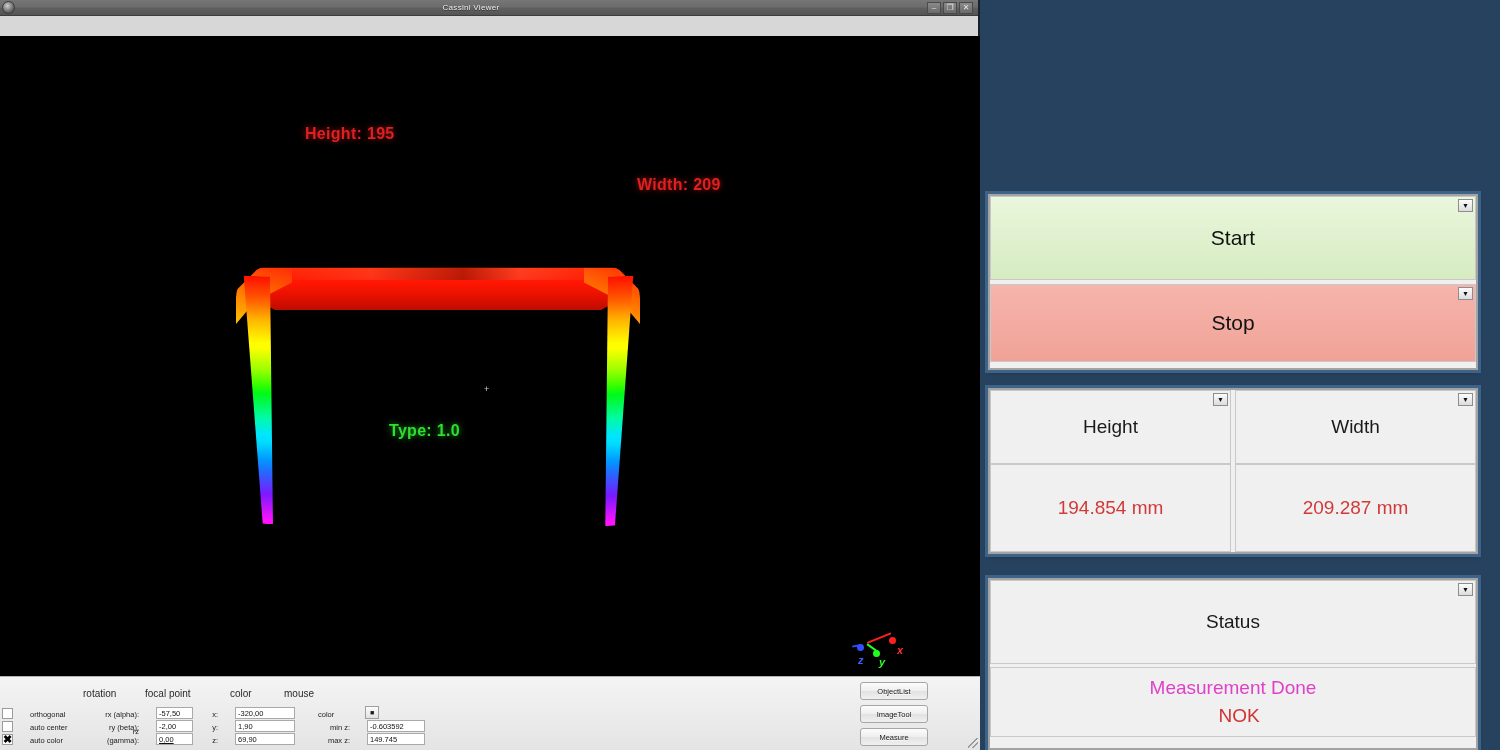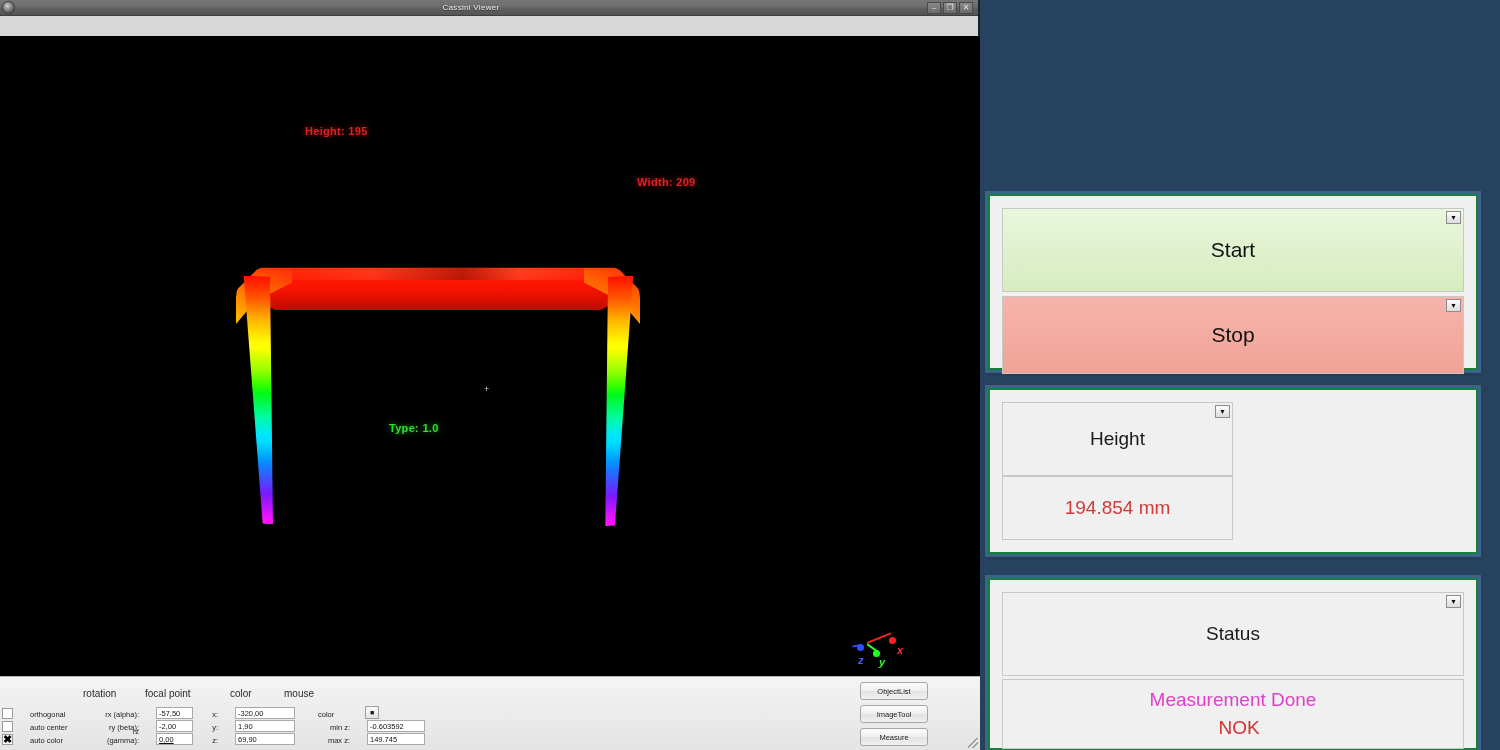--- a/index.html
+++ b/index.html
@@ -69,21 +69,21 @@
     display: flex; align-items: center; justify-content: center;
     font-size: 7px; color: #111;
   }
 
   
   #canvas3d {
     position: absolute; left: 0; top: 36px; width: 980px; height: 640px;
     background: #000; overflow: hidden;
   }
   .overlay-label {
-    position: absolute; font-size: 11px; font-weight: bold;
+    position: absolute; font-size: 16px; font-weight: bold;
     letter-spacing: .3px; white-space: nowrap;
   }
   #lbl-height { left: 305px; top: 89px; color: #e02020; text-shadow: 0 0 6px rgba(224,32,32,.7); }
   #lbl-width  { left: 637px; top: 140px; color: #e02020; text-shadow: 0 0 6px rgba(224,32,32,.7); }
   #lbl-type   { left: 389px; top: 386px; color: #2ee02e; text-shadow: 0 0 6px rgba(46,224,46,.7); }
 
   #focal-marker {
     position: absolute; left: 484px; top: 350px;
     width: 7px; height: 7px; color: #cfcfcf; font-size: 9px; line-height: 7px;
   }
@@ -181,24 +181,24 @@
   }
 
   
   #hmi {
     position: absolute; left: 982px; top: 0; width: 518px; height: 750px;
     background: #27425e;
   }
   .group {
     position: absolute;
     background: #f0f0f0;
-    border: 2px solid #15803d;
+    border: 2px solid #a3a3a3;
     outline: 3px solid #3e6389;
     box-shadow: 0 2px 5px rgba(0,0,0,.35);
-    padding: 12px;
+    padding: 0;
   }
   #grp-controls { left: 6px; top: 194px; width: 490px; height: 176px; }
   #grp-measure  { left: 6px; top: 388px; width: 490px; height: 166px; }
   #grp-status   { left: 6px; top: 578px; width: 490px; height: 172px; }
 
   .cell {
     position: relative;
     border: 1px solid #c8c8c8;
     display: flex; align-items: center; justify-content: center;
     text-align: center;
@@ -342,20 +342,27 @@
 
     <div class="group" id="grp-measure">
       <div id="measure-row">
         <div class="meas-col">
           <div class="cell meas-head">
             <span>Height</span>
             <span class="mini-combo">▼</span>
           </div>
           <div class="cell meas-val">194.854 mm</div>
         </div>
+        <div class="meas-col">
+          <div class="cell meas-head">
+            <span>Width</span>
+            <span class="mini-combo">▼</span>
+          </div>
+          <div class="cell meas-val">209.287 mm</div>
+        </div>
       </div>
     </div>
 
     <div class="group" id="grp-status">
       <div class="cell" id="status-head">
         <span>Status</span>
         <span class="mini-combo">▼</span>
       </div>
       <div class="cell" id="status-body">
         <div id="status-msg">Measurement Done</div>

